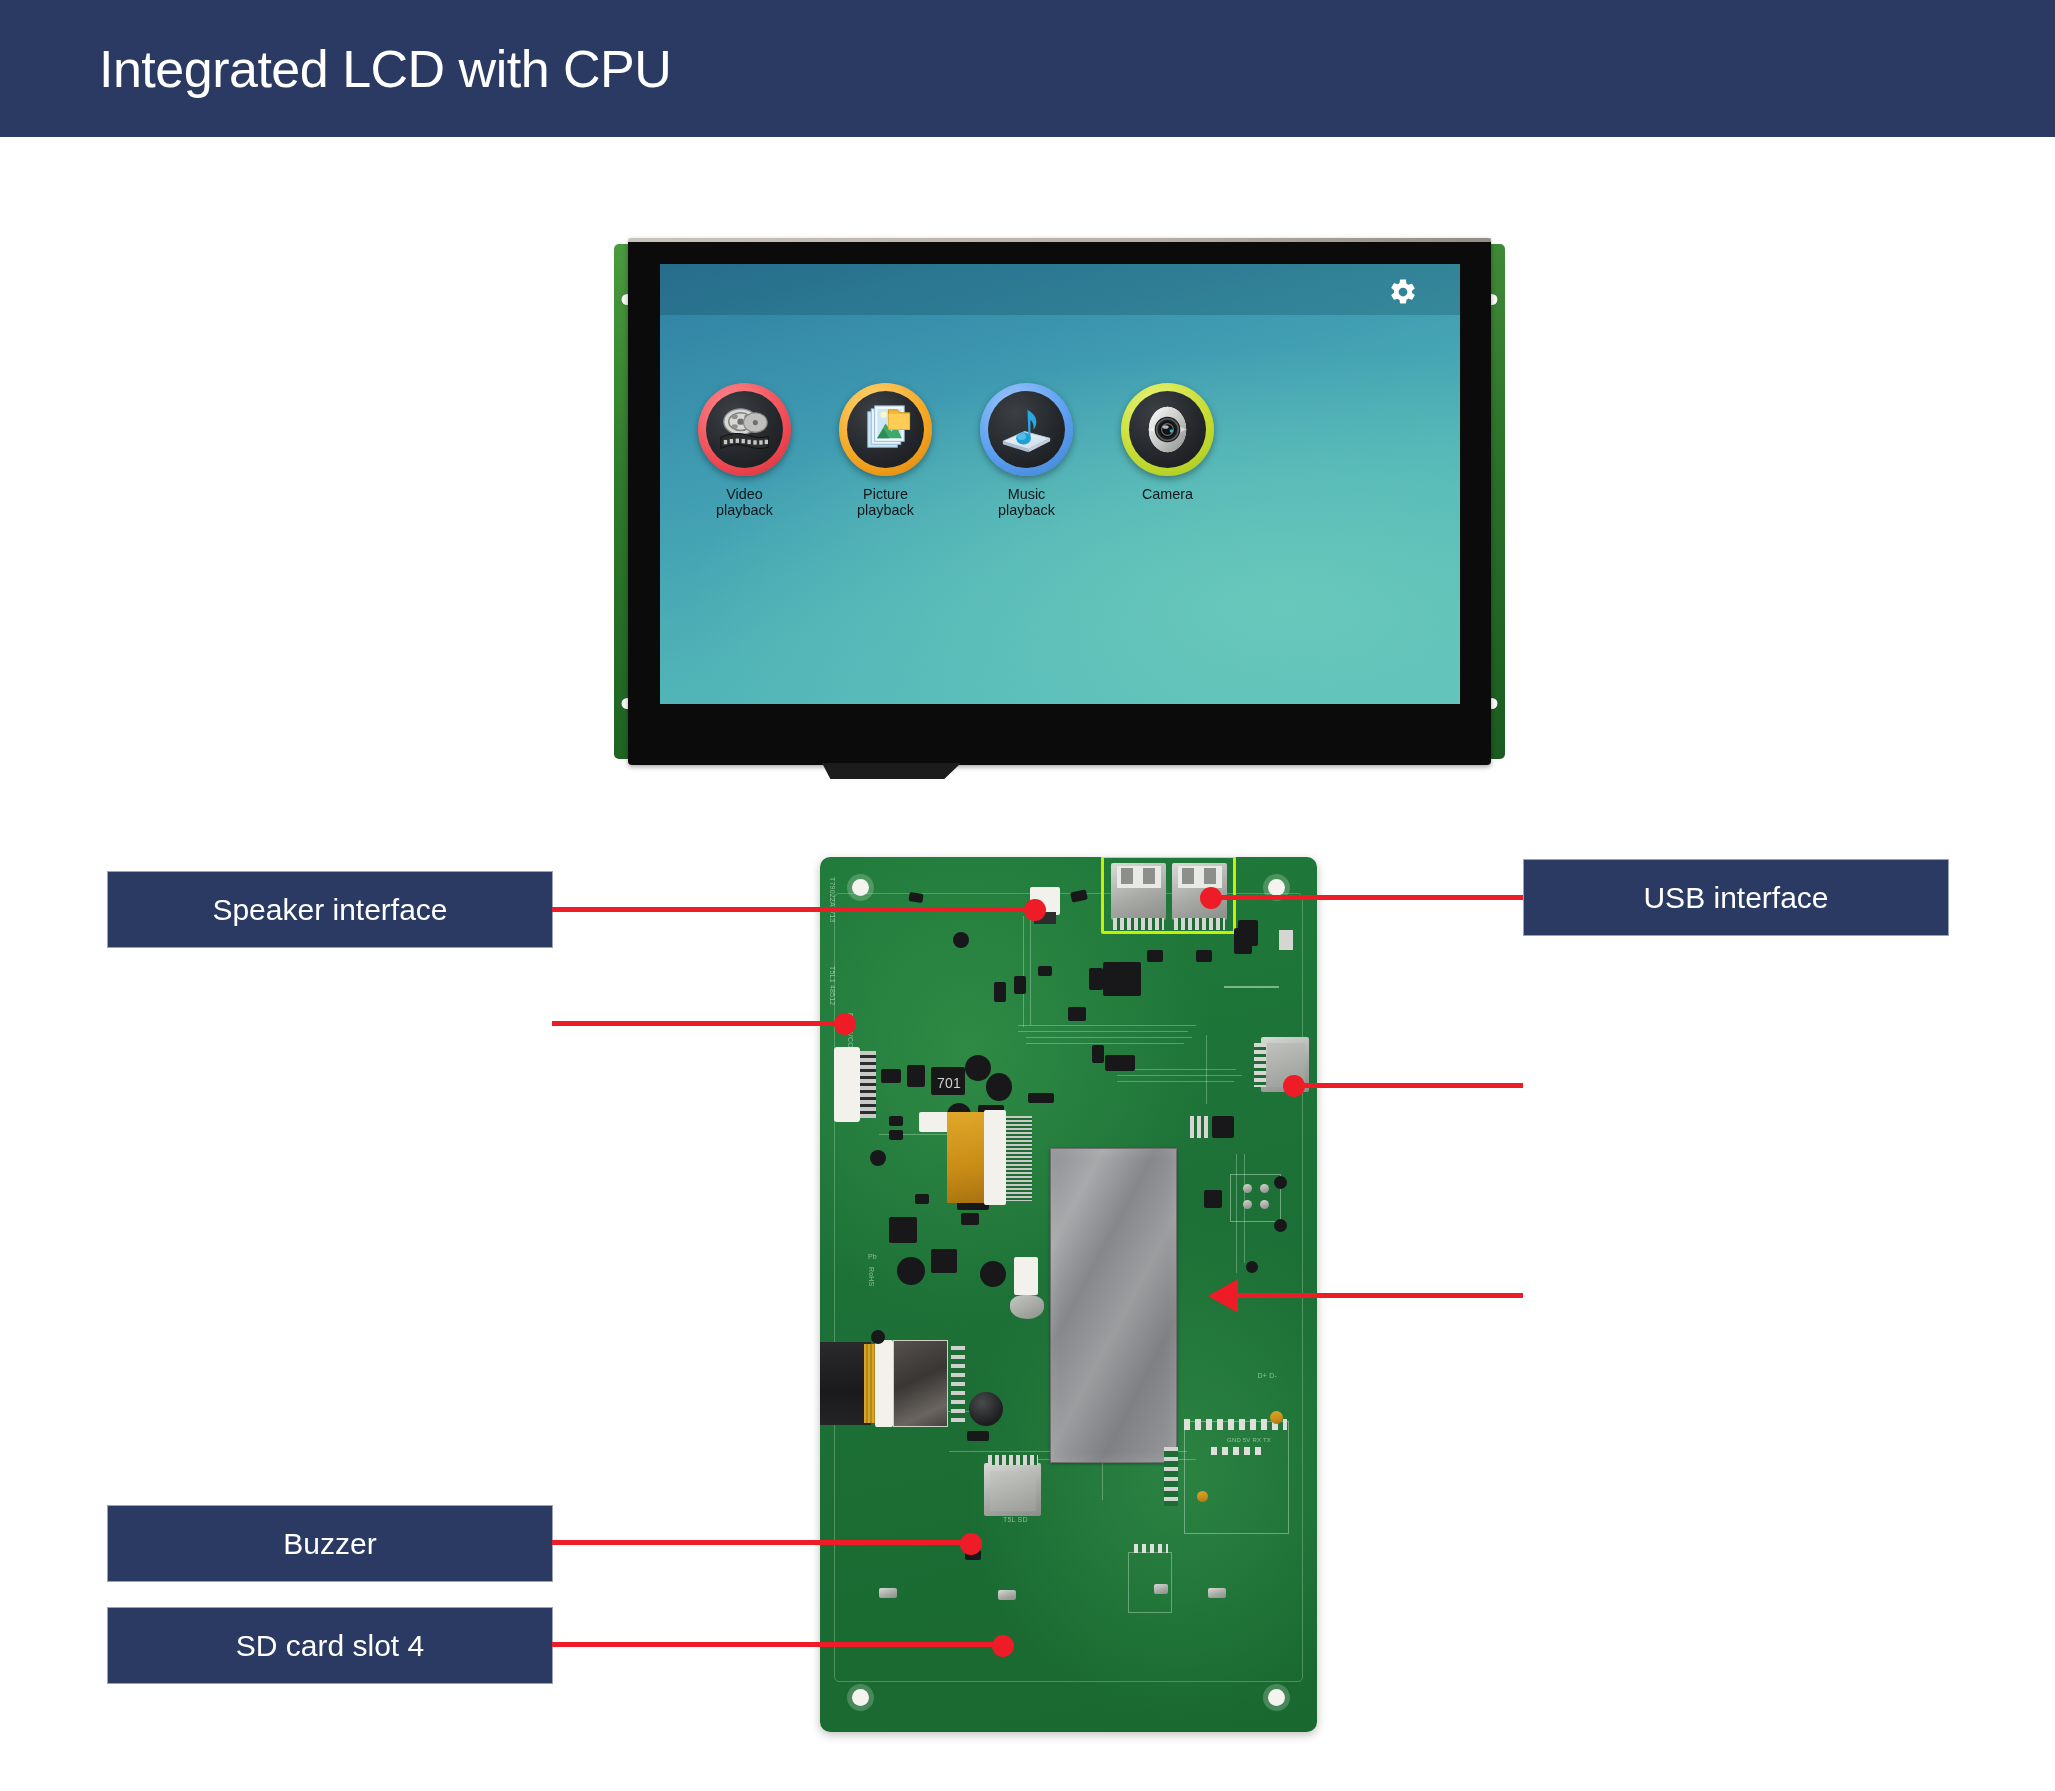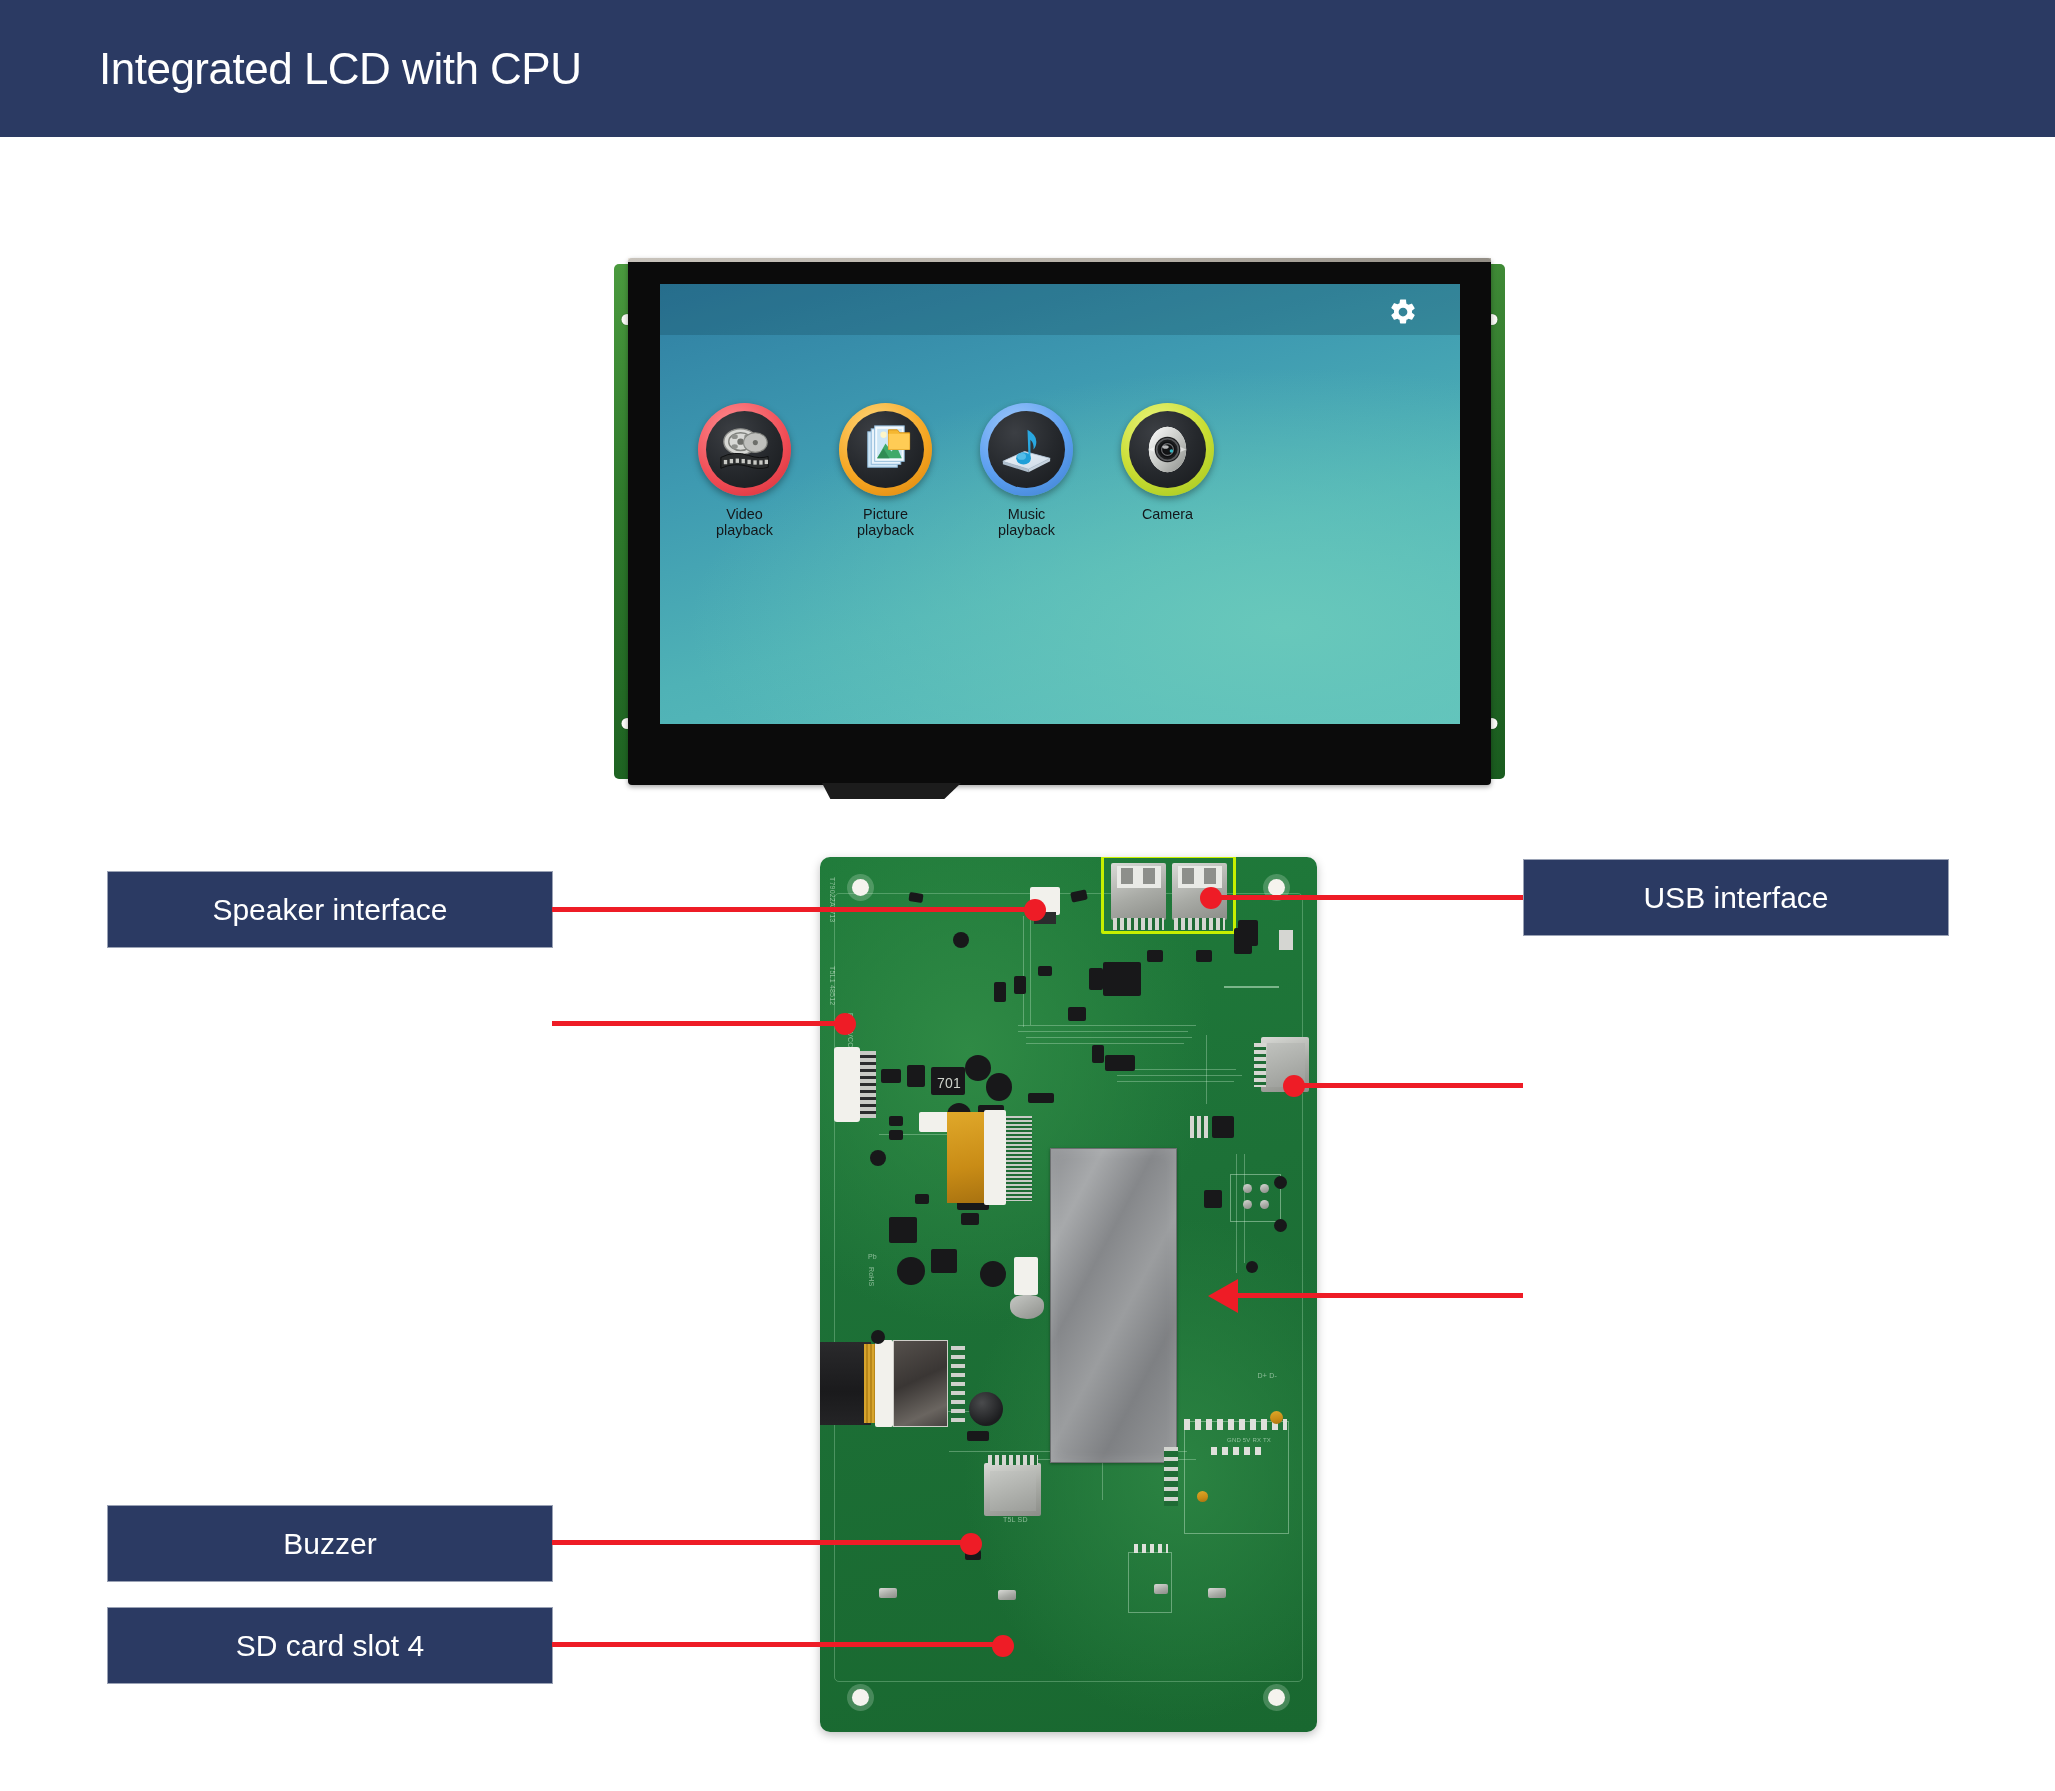--- a/index.html
+++ b/index.html
@@ -11,30 +11,30 @@
   }
   #root { position: relative; width: 2055px; height: 1792px; background: #fff; }
 
   
   .header {
     position: absolute; left: 0; top: 0; width: 2055px; height: 137px;
     background: #2b3a63;
   }
   .header-title {
     position: absolute; left: 99px; top: 50%; transform: translateY(-50%);
-    color: #ffffff; font-size: 44px; font-weight: 400; letter-spacing: -0.5px;
+    color: #ffffff; font-size: 52px; font-weight: 400; letter-spacing: -0.5px;
     white-space: nowrap;
   }
   .header-underline {
     position: absolute; left: 0; top: 137px; width: 2055px; height: 4px;
     background: #ffffff;
   }
 
   
-  .lcd-wrap { position: absolute; left: 614px; top: 238px; width: 891px; height: 554px; margin-top: 20px; }
+  .lcd-wrap { position: absolute; left: 614px; top: 238px; width: 891px; height: 554px; }
 
   .pcb-rail {
     position: absolute; top: 6px; width: 26px; height: 515px;
     background: linear-gradient(180deg,#4a9a3e 0%, #2f7a2c 45%, #1e6322 100%);
     border-radius: 5px;
   }
   .pcb-rail.left  { left: 0px; }
   .pcb-rail.right { right: 0px;
     background: linear-gradient(180deg,#3f8a36 0%, #2a7029 45%, #1a5c1f 100%); }
   .rail-hole {

